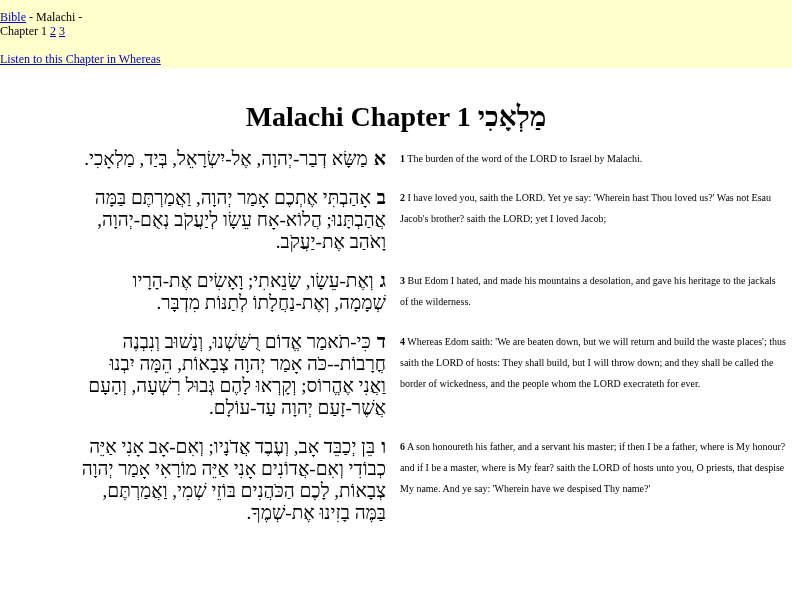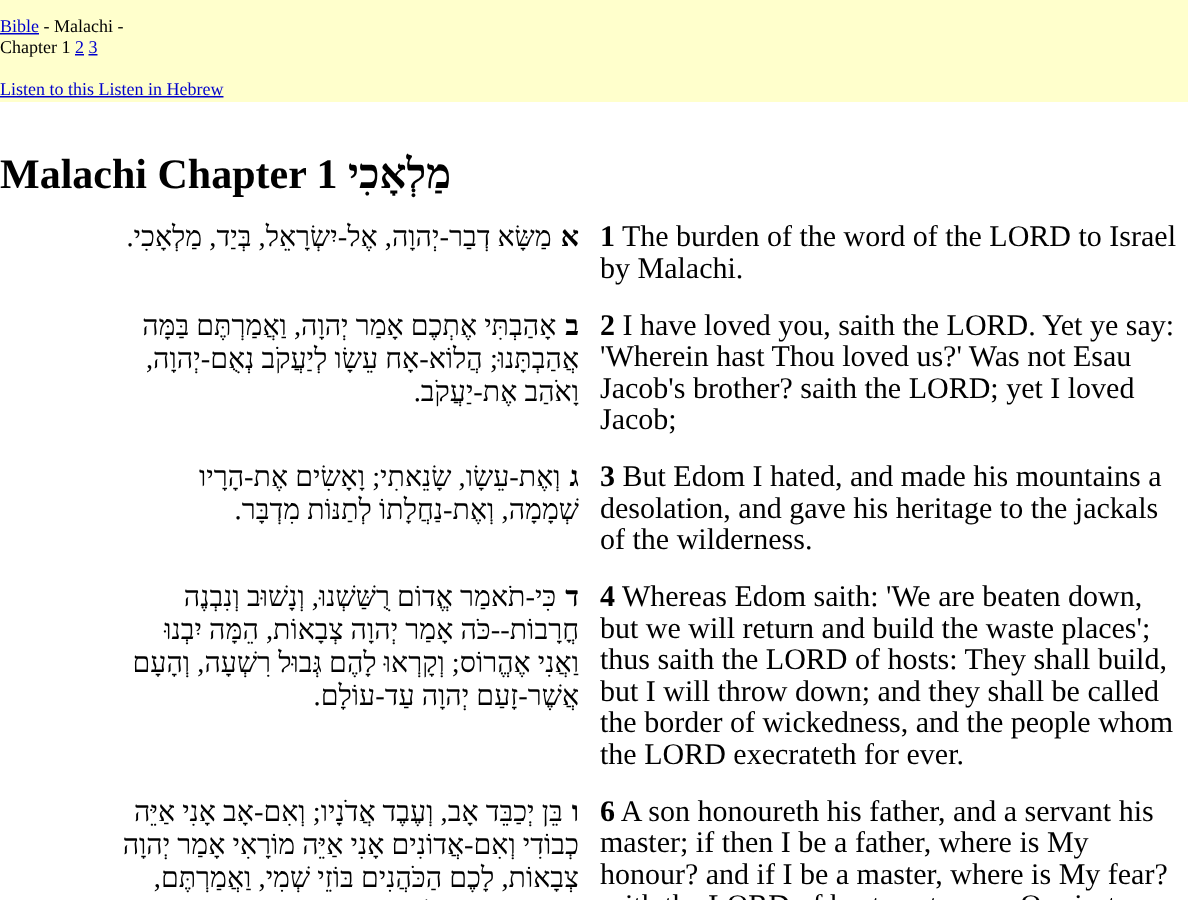--- a/index.html
+++ b/index.html
@@ -13,21 +13,21 @@
     height: 68px;
     text-align: left;
     font-size: 12px;
     line-height: 14px;
     padding-top: 10px;
     box-sizing: border-box;
   }
   .topbar a { color: #0000cc; text-decoration: underline; }
   .topbar .listen { display: inline-block; margin-top: 14px; }
   .title {
-    text-align: left;
+    text-align: center;
     font-size: 28px;
     font-weight: bold;
     margin-top: 32px;
     height: 44px;
     line-height: 34px;
   }
   .title .heb { font-weight: bold; }
   table.verses {
     border-collapse: collapse;
     width: 792px;
@@ -42,40 +42,40 @@
     width: 393px;
     direction: rtl;
     text-align: right;
     font-size: 19px;
     line-height: 22px;
     padding-right: 7px !important;
     padding-left: 78px !important;
     box-sizing: border-box;
   }
   td.en {
-    font-size: 20px;
+    font-size: 10px;
     line-height: 21px;
     padding-left: 7px !important;
     padding-right: 6px !important;
   }
   .vnum-he { font-weight: bold; margin-left: 6px; }
   .vnum-en { font-weight: bold; }
   tr.verse td { padding-bottom: 17px !important; }
 </style>
 </head>
 <body>
 
 <div class="topbar">
   <div>
     <a href="#">Bible</a><span> - Malachi - </span>
   </div>
   <div>
     <span>Chapter 1 </span><a href="#">2</a> <a href="#">3</a>
   </div>
-  <a href="#" class="listen">Listen to this Listen in Hebrew</a>
+  <a href="#" class="listen">Listen to this Chapter in Whereas</a>
 </div>
 
 <div class="title">
   <span>Malachi Chapter 1</span>
   <span class="heb" dir="rtl">מַלְאָכִי</span>
 </div>
 
 <table class="verses">
   <tbody id="verse-body">
       <tr class="verse">

